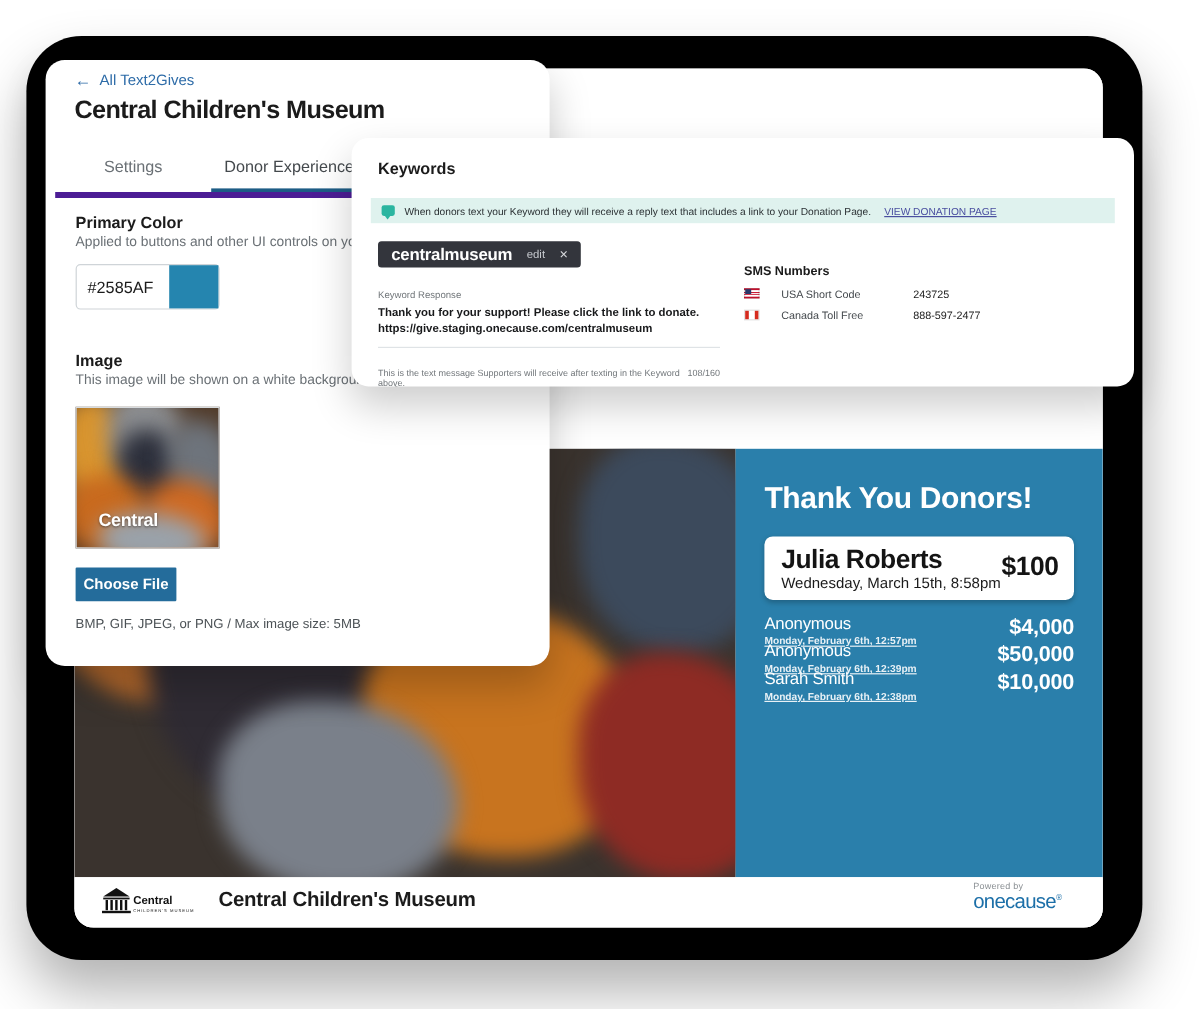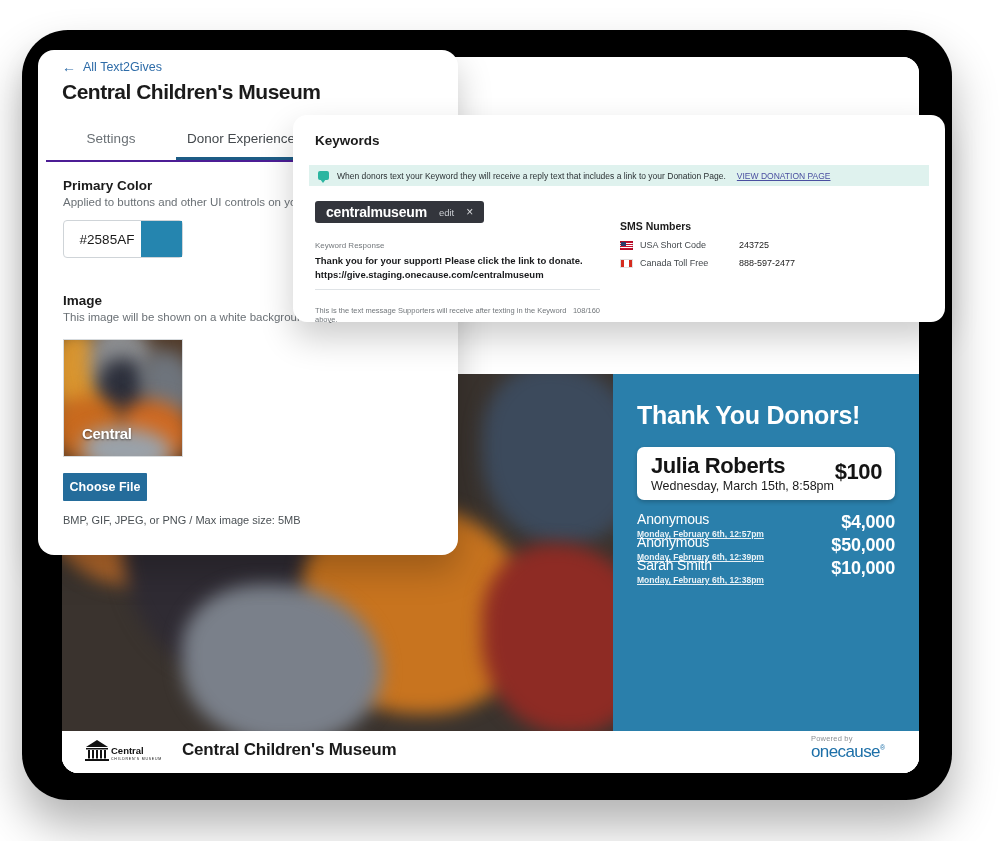--- a/index.html
+++ b/index.html
@@ -93,35 +93,35 @@
     position:absolute;left:24px;top:10px;display:flex;align-items:center;gap:7px;
     color:#2e6ca8;font-size:12.5px;text-decoration:none;
   }
   #back-link .arrow{font-size:14px;line-height:1;}
   #card-title{
     position:absolute;left:24px;top:30px;font-size:21px;font-weight:bold;color:#1b1b1b;
     letter-spacing:-.5px;
   }
   #tabs{
     position:absolute;left:8px;top:75px;width:404px;height:35px;
-    border-bottom:2px solid #4c1d95;display:flex;
+    border-bottom:5px solid #4c1d95;display:flex;
   }
   .tab{
     width:130px;text-align:center;font-size:13.5px;color:#6a7075;padding-top:6px;
     box-sizing:border-box;
   }
   .tab.active{color:#44494d;border-bottom:3px solid #1d5c85;}
   .field-label{font-size:13.5px;font-weight:bold;color:#1b1b1b;}
   .field-help{font-size:11.5px;color:#6a7075;margin-top:3px;}
   #primary-color-block{position:absolute;left:25px;top:128px;width:380px;}
   #color-input-wrap{
     margin-top:12px;width:120px;height:38px;border:1px solid #cfd4d8;border-radius:4px;
     display:flex;align-items:center;box-sizing:border-box;background:#fff;
   }
-  #color-input-value{flex:1;padding-left:9px;font-size:13.5px;color:#1b1b1b;text-align:center;}
+  #color-input-value{flex:1;padding-left:9px;font-size:13.5px;color:#1b1b1b;}
   #color-swatch{width:41px;height:36px;background:#2585AF;}
   #image-block{position:absolute;left:25px;top:243px;width:380px;}
   #image-thumb{
     margin-top:16px;width:120px;height:118px;border:1px solid #d7dbde;
     background:#513a28;position:relative;overflow:hidden;box-sizing:border-box;
   }
   #image-thumb .ovl-logo{
     position:absolute;left:18px;bottom:14px;color:#ffffff;font-size:15px;font-weight:bold;
     letter-spacing:-.3px;text-shadow:0 1px 2px rgba(0,0,0,.5);
   }
@@ -169,21 +169,21 @@
   #keyword-response .kr-text{
     font-size:9.5px;font-weight:bold;color:#18191b;margin-top:4px;line-height:1.45;
   }
   #keyword-response .kr-rule{height:1px;background:#dfe3e6;margin-top:7px;}
   #keyword-response .kr-footrow{display:flex;justify-content:space-between;margin-top:16px;}
   #keyword-response .kr-hint{font-size:7.5px;color:#72777b;}
   #keyword-response .kr-count{font-size:7.5px;color:#72777b;}
   #sms-numbers{position:absolute;left:327px;top:105px;width:300px;}
   #sms-numbers .sms-title{font-size:10.5px;font-weight:bold;color:#1b1b1b;}
   #sms-numbers .sms-sub{font-size:9px;color:#2b3134;margin-top:9px;}
-  .sms-row{display:flex;align-items:flex-end;gap:7px;margin-top:8px;}
+  .sms-row{display:flex;align-items:flex-start;gap:18px;margin-top:8px;}
   .sms-row .flag{width:13px;height:9px;flex:0 0 auto;border:1px solid rgba(0,0,0,.12);box-sizing:border-box;}
   .flag-us{background:linear-gradient(#c8102e 0 14%,#fff 14% 28%,#c8102e 28% 42%,#fff 42% 56%,#c8102e 56% 70%,#fff 70% 85%,#c8102e 85% 100%);position:relative;}
   .flag-us:after{content:"";position:absolute;left:0;top:0;width:45%;height:55%;background:#2a3a6b;}
   .flag-ca{background:#fff;position:relative;}
   .flag-ca:before{content:"";position:absolute;left:0;top:0;width:27%;height:100%;background:#d52b1e;}
   .flag-ca:after{content:"";position:absolute;right:0;top:0;width:27%;height:100%;background:#d52b1e;}
   .sms-row .sms-label{font-size:9px;color:#44494d;width:92px;}
   .sms-row .sms-value{font-size:9px;color:#1b1b1b;}
 </style>
 </head>

